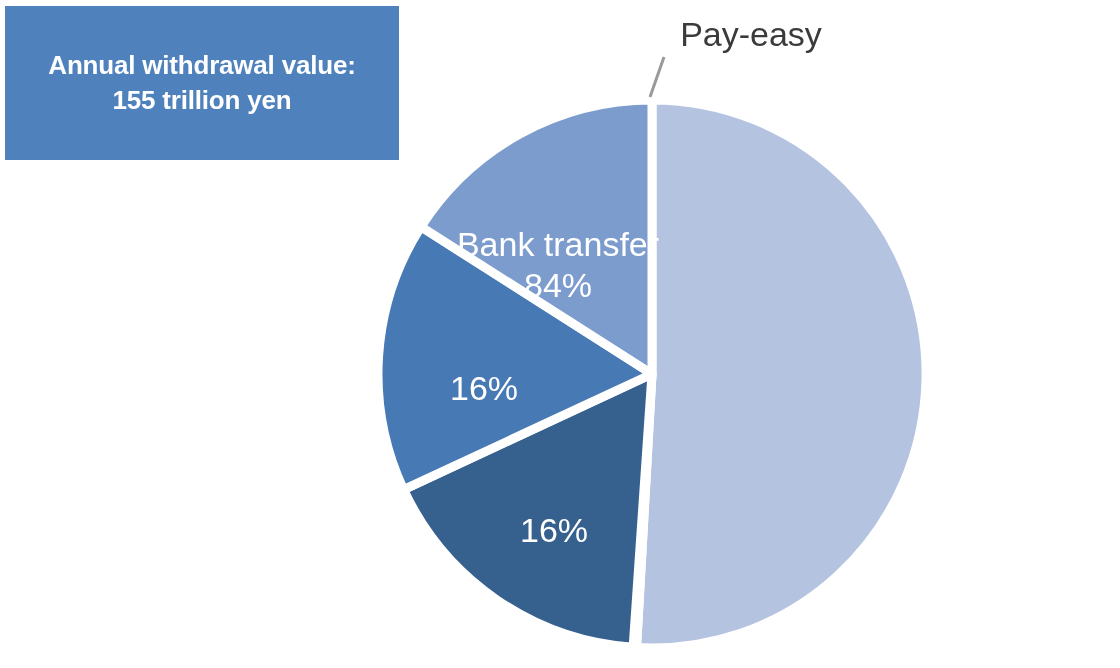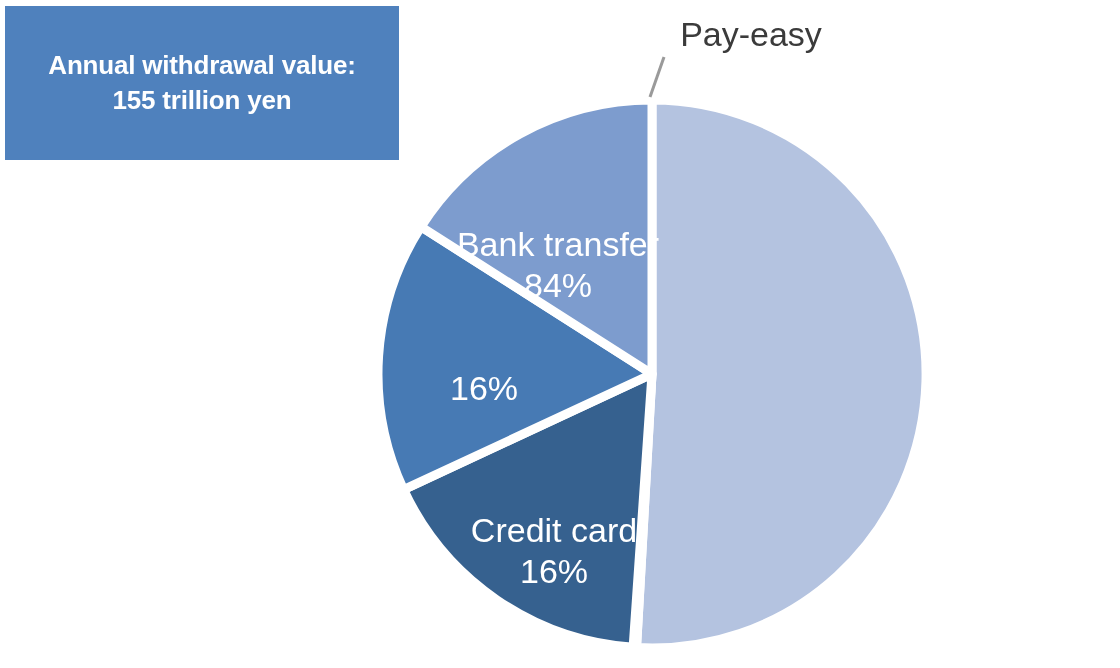--- a/index.html
+++ b/index.html
@@ -106,15 +106,14 @@
 <div class="slice-label lbl-white" id="label-bank-transfer">
   <span class="l1">Bank transfer</span>
   <span class="l2">84%</span>
 </div>
 
 <div class="slice-label lbl-white" id="label-direct-debit">
   <span class="l2">16%</span>
 </div>
 
 <div class="slice-label lbl-white" id="label-credit-card">
-  <span class="l1">Credit card</span>
   <span class="l2">16%</span>
 </div>
 
 </body></html>

